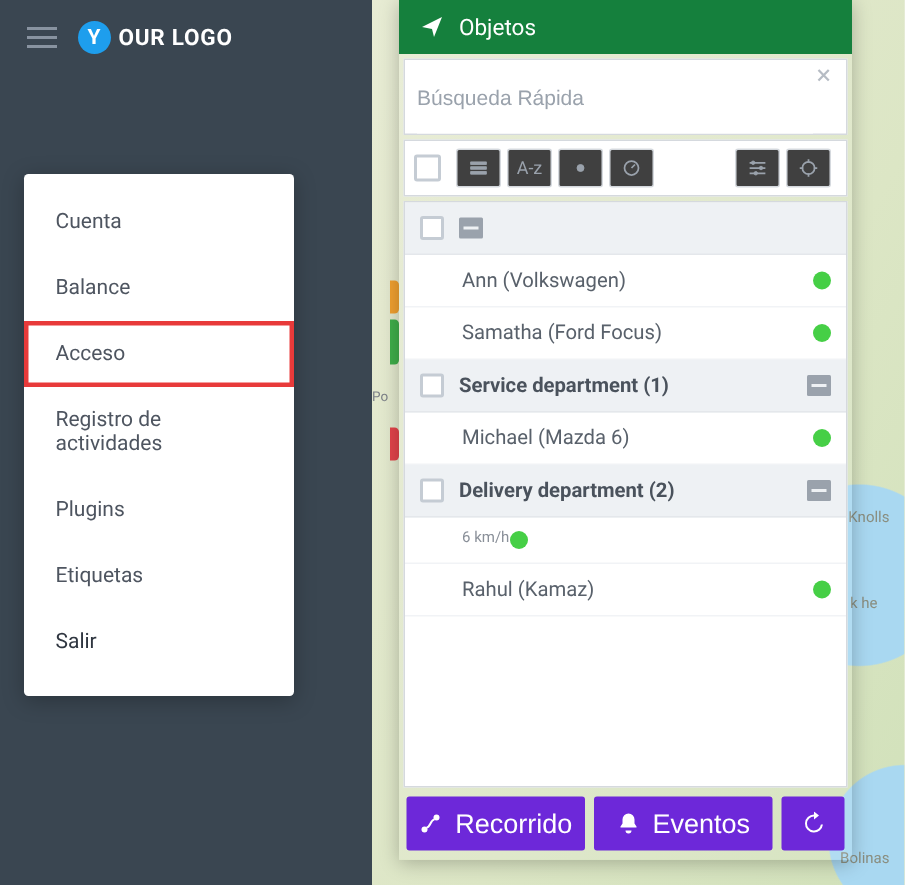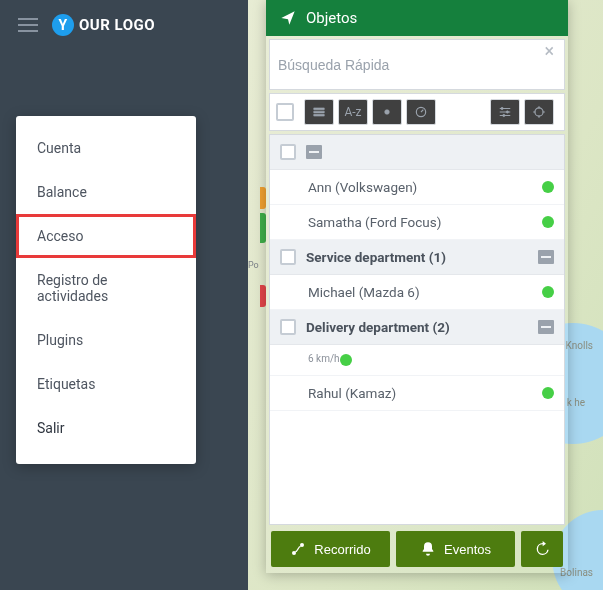--- a/index.html
+++ b/index.html
@@ -102,22 +102,22 @@
   }
   .obj-row .name{flex:1}
   .status-dot{width:12px;height:12px;border-radius:50%;background:#46cf46;flex:0 0 12px}
   .speed{font-size:10px;color:#8a9099;text-align:right;line-height:1;margin-bottom:2px}
   .dot-col{display:flex;flex-direction:row;align-items:center}
 
   .panel-footer{
     display:flex;gap:6px;padding:6px 5px;align-items:center;
   }
   .fbtn{
-    flex:1;background:#4d7c0f;color:#fff;border:none;height:36px;border-radius:2px;
-    display:flex;align-items:center;justify-content:center;gap:8px;font-size:13px;cursor:pointer;
+    flex:1;background:#6d28d9;color:#fff;border:none;height:36px;border-radius:2px;
+    display:flex;align-items:center;justify-content:center;gap:8px;font-size:18px;cursor:pointer;
   }
   .fbtn svg{width:16px;height:16px;fill:#fff}
   .fbtn.icon-only{flex:0 0 42px}
 
   .edge-marker{position:absolute;width:6px;border-radius:0 3px 3px 0}
   .em1{left:260px;top:187px;height:22px;background:#f0a030}
   .em2{left:260px;top:213px;height:30px;background:#3fae4a}
   .em3{left:260px;top:285px;height:22px;background:#e2444a}
   .em-label{position:absolute;left:248px;font-size:9px;color:#7c8188}
   .eml1{top:260px}

